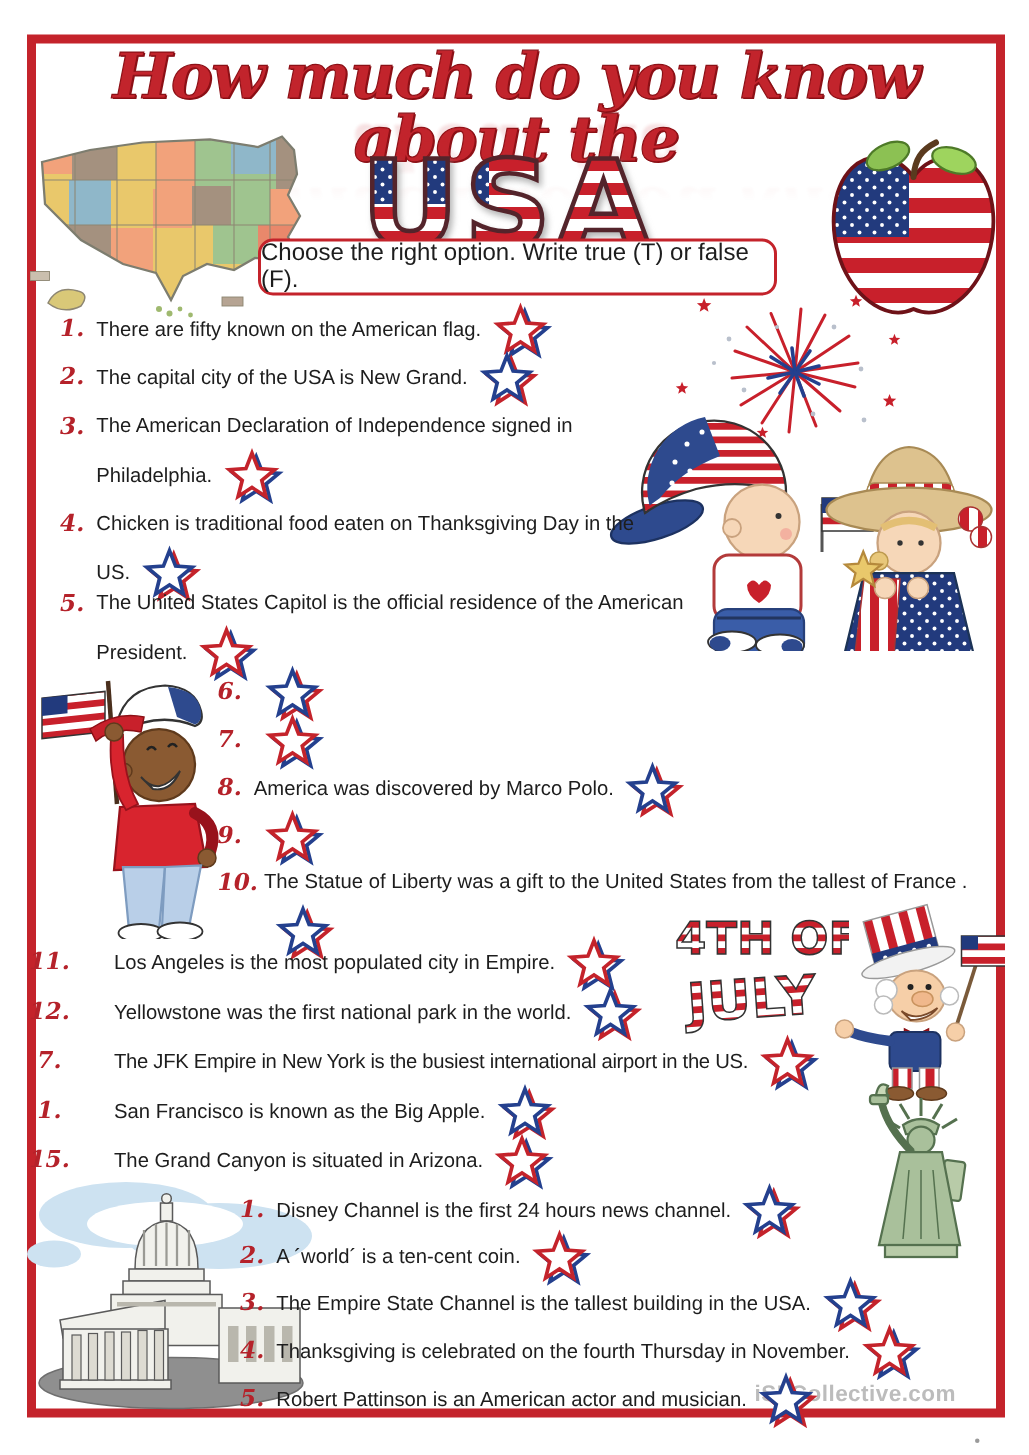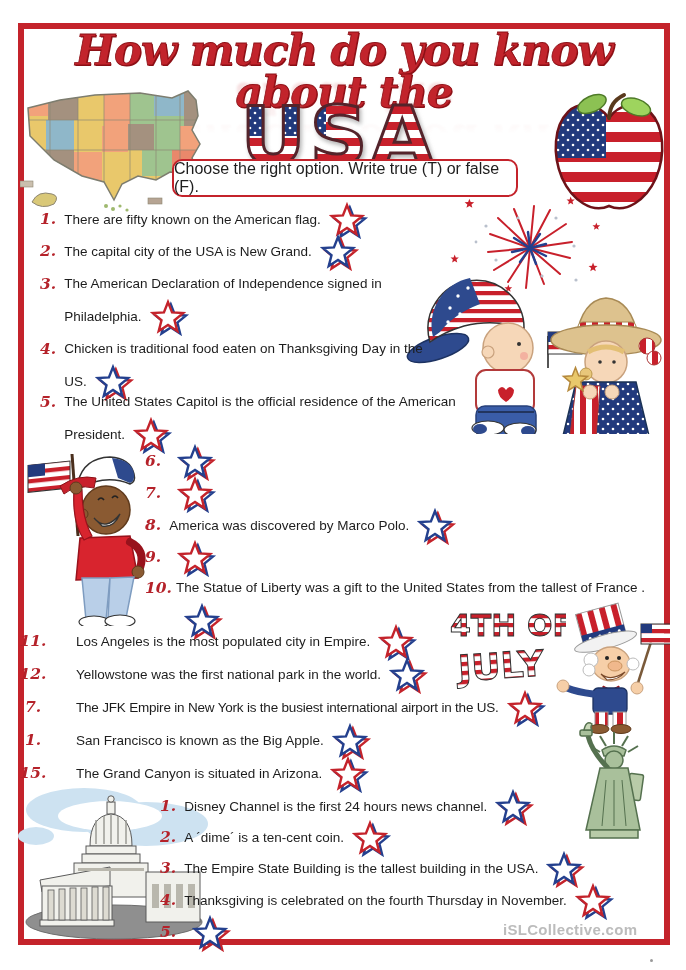--- a/index.html
+++ b/index.html
@@ -499,42 +499,42 @@
 
   <div class="q" style="left:160px;top:790px">
     <span class="num">1.</span>
     <span class="txt"><span>Disney Channel is the first 24 hours news channel.</span><span class="star sB"><svg class="ssvg" viewBox="0 0 36 36">
             <use class="back" href="#starp"></use>
             <use class="front" href="#starp"></use>
           </svg></span></span>
   </div>
   <div class="q" style="left:160px;top:821px">
     <span class="num">2.</span>
-    <span class="txt"><span>A ´dime´ is a ten-cent coin.</span><span class="star sA"><svg class="ssvg" viewBox="0 0 36 36">
+    <span class="txt"><span>A ´world´ is a ten-cent coin.</span><span class="star sA"><svg class="ssvg" viewBox="0 0 36 36">
             <use class="back" href="#starp"></use>
             <use class="front" href="#starp"></use>
           </svg></span></span>
   </div>
   <div class="q" style="left:160px;top:852px">
     <span class="num">3.</span>
-    <span class="txt"><span>The Empire State Building is the tallest building in the USA.</span><span class="star sB"><svg class="ssvg" viewBox="0 0 36 36">
+    <span class="txt"><span>The Empire State Channel is the tallest building in the USA.</span><span class="star sB"><svg class="ssvg" viewBox="0 0 36 36">
             <use class="back" href="#starp"></use>
             <use class="front" href="#starp"></use>
           </svg></span></span>
   </div>
   <div class="q" style="left:160px;top:884px">
     <span class="num">4.</span>
     <span class="txt"><span>Thanksgiving is celebrated on the fourth Thursday in November.</span><span class="star sA"><svg class="ssvg" viewBox="0 0 36 36">
             <use class="back" href="#starp"></use>
             <use class="front" href="#starp"></use>
           </svg></span></span>
   </div>
   <div class="q" style="left:160px;top:916px">
     <span class="num">5.</span>
-    <span class="txt"><span class="star sB"><svg class="ssvg" viewBox="0 0 36 36">
+    <span class="txt"><span>Robert Pattinson is an American actor and musician.</span><span class="star sB"><svg class="ssvg" viewBox="0 0 36 36">
             <use class="back" href="#starp"></use>
             <use class="front" href="#starp"></use>
           </svg></span></span>
   </div>
 
   <div class="watermark">iSLCollective.com</div>
   <div class="straydot"></div>
 </div>
 
 </body></html>

